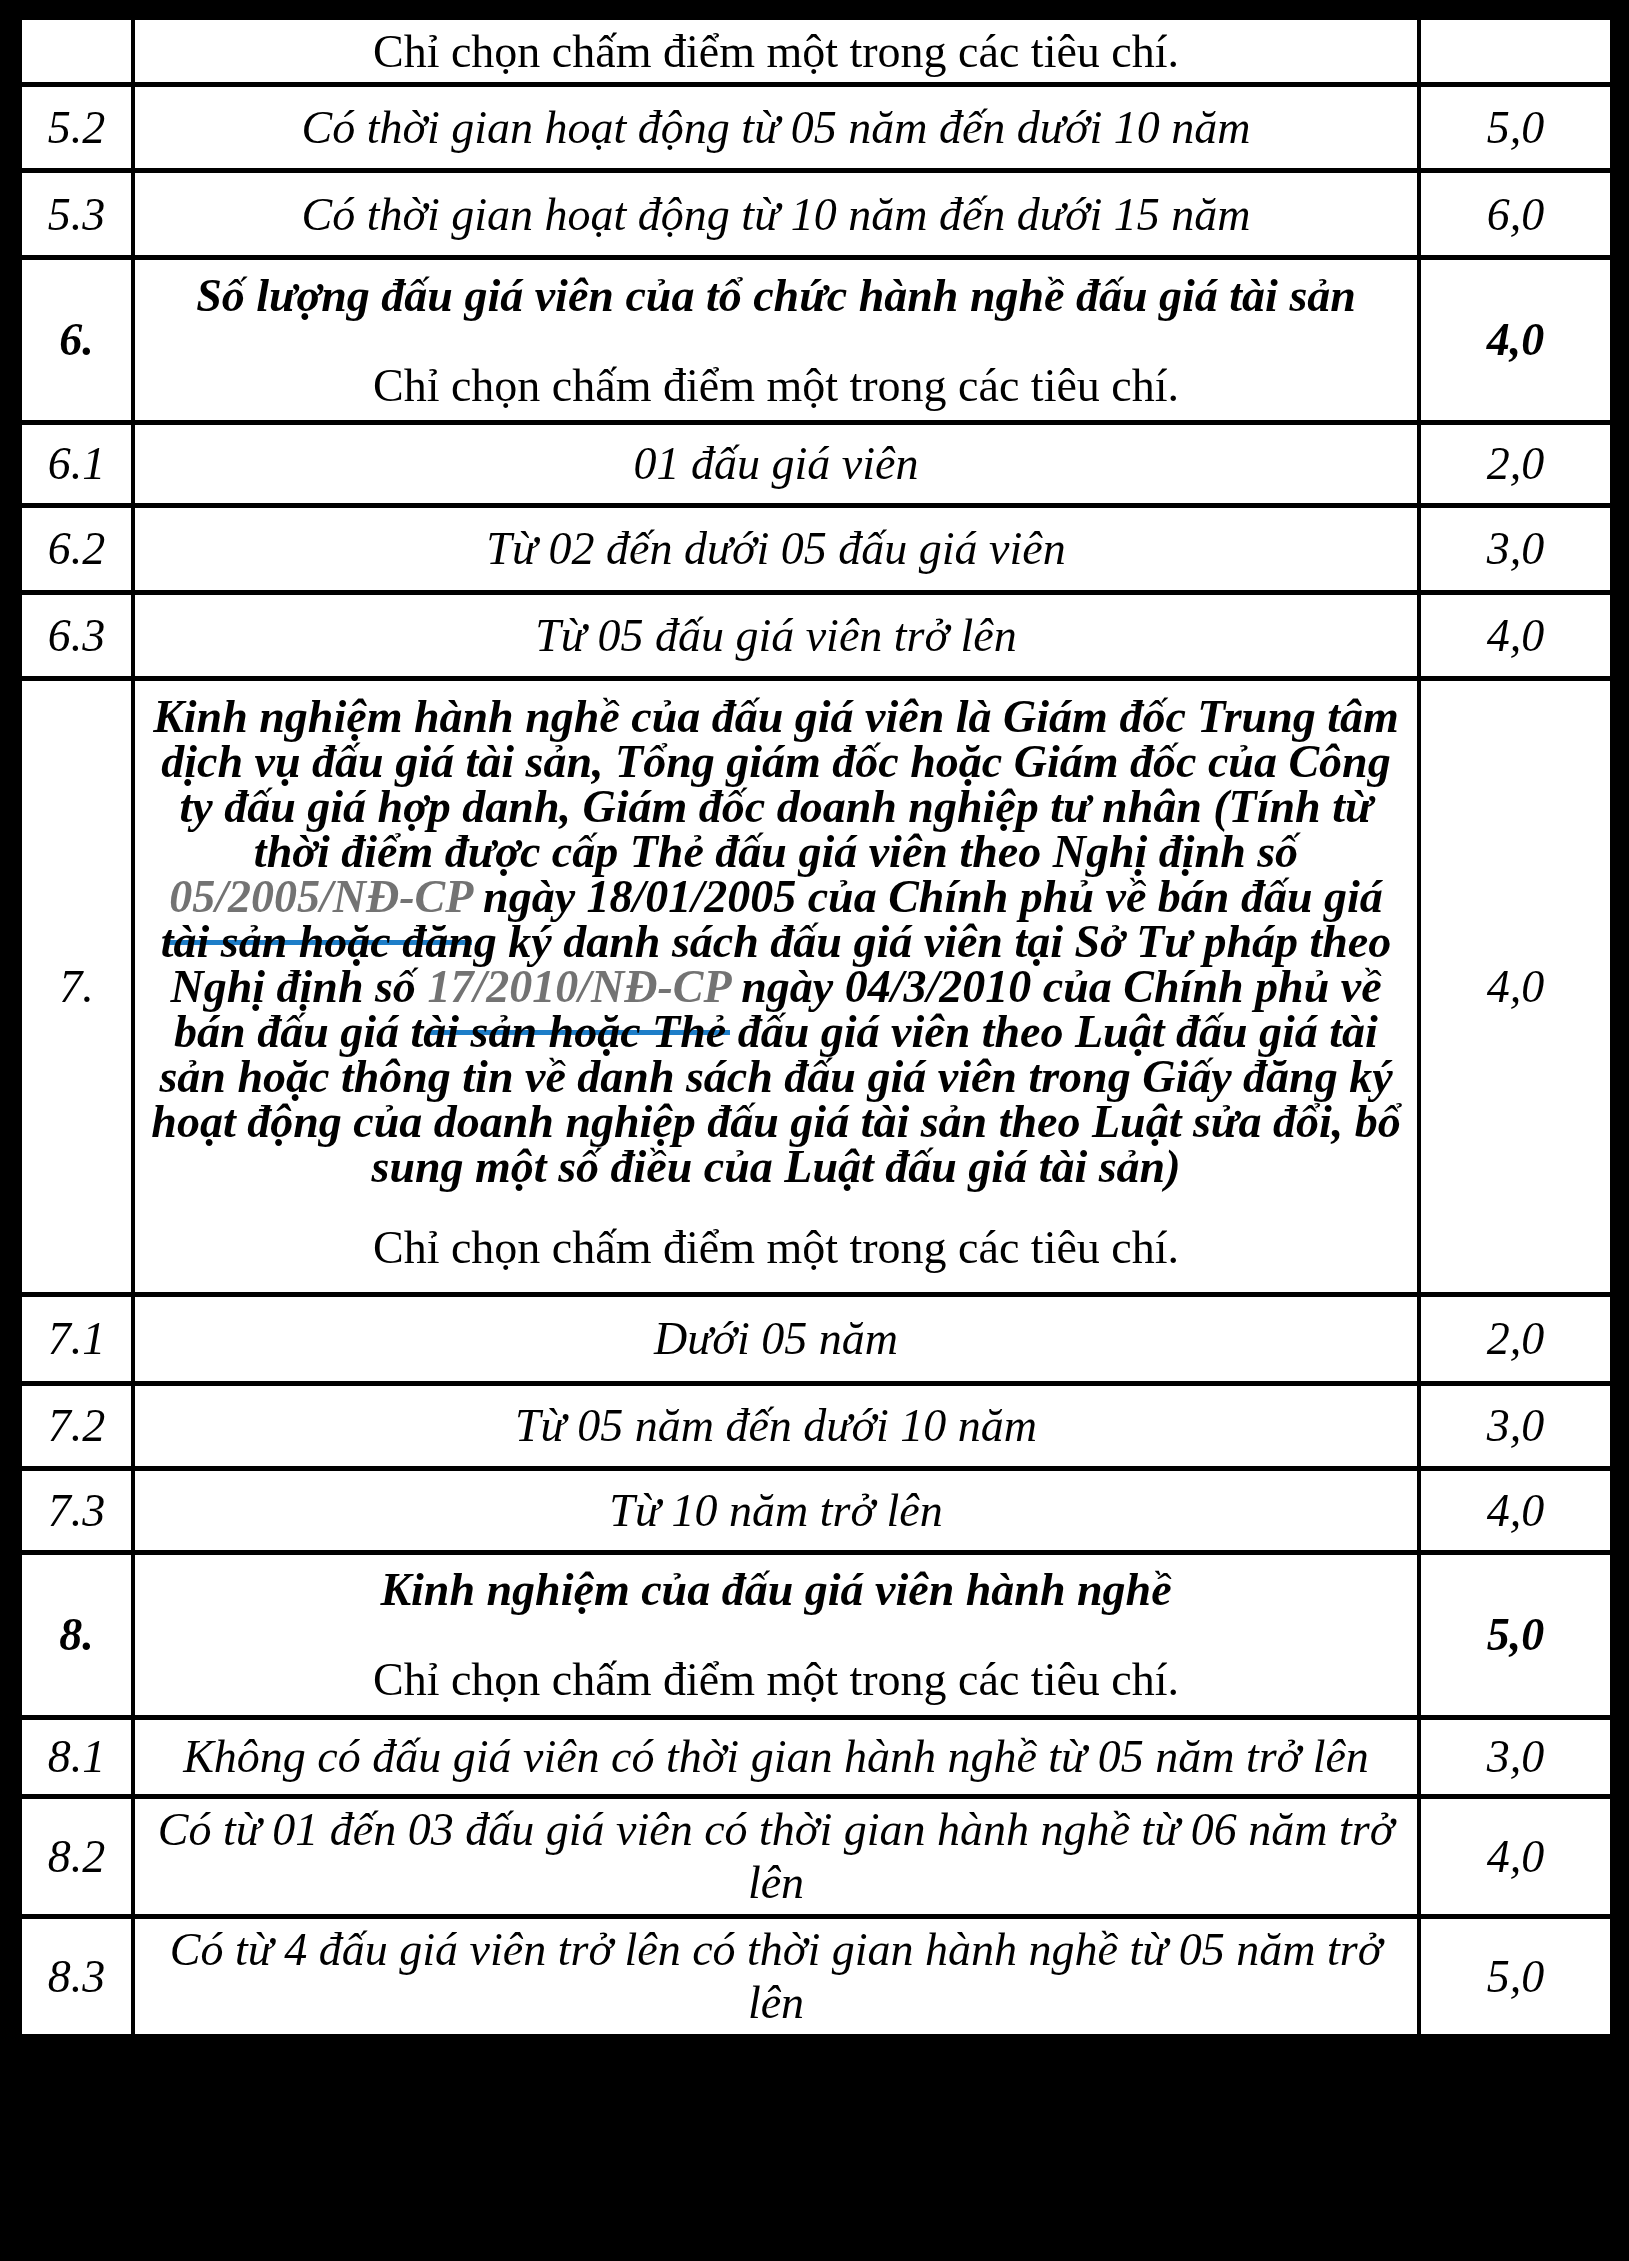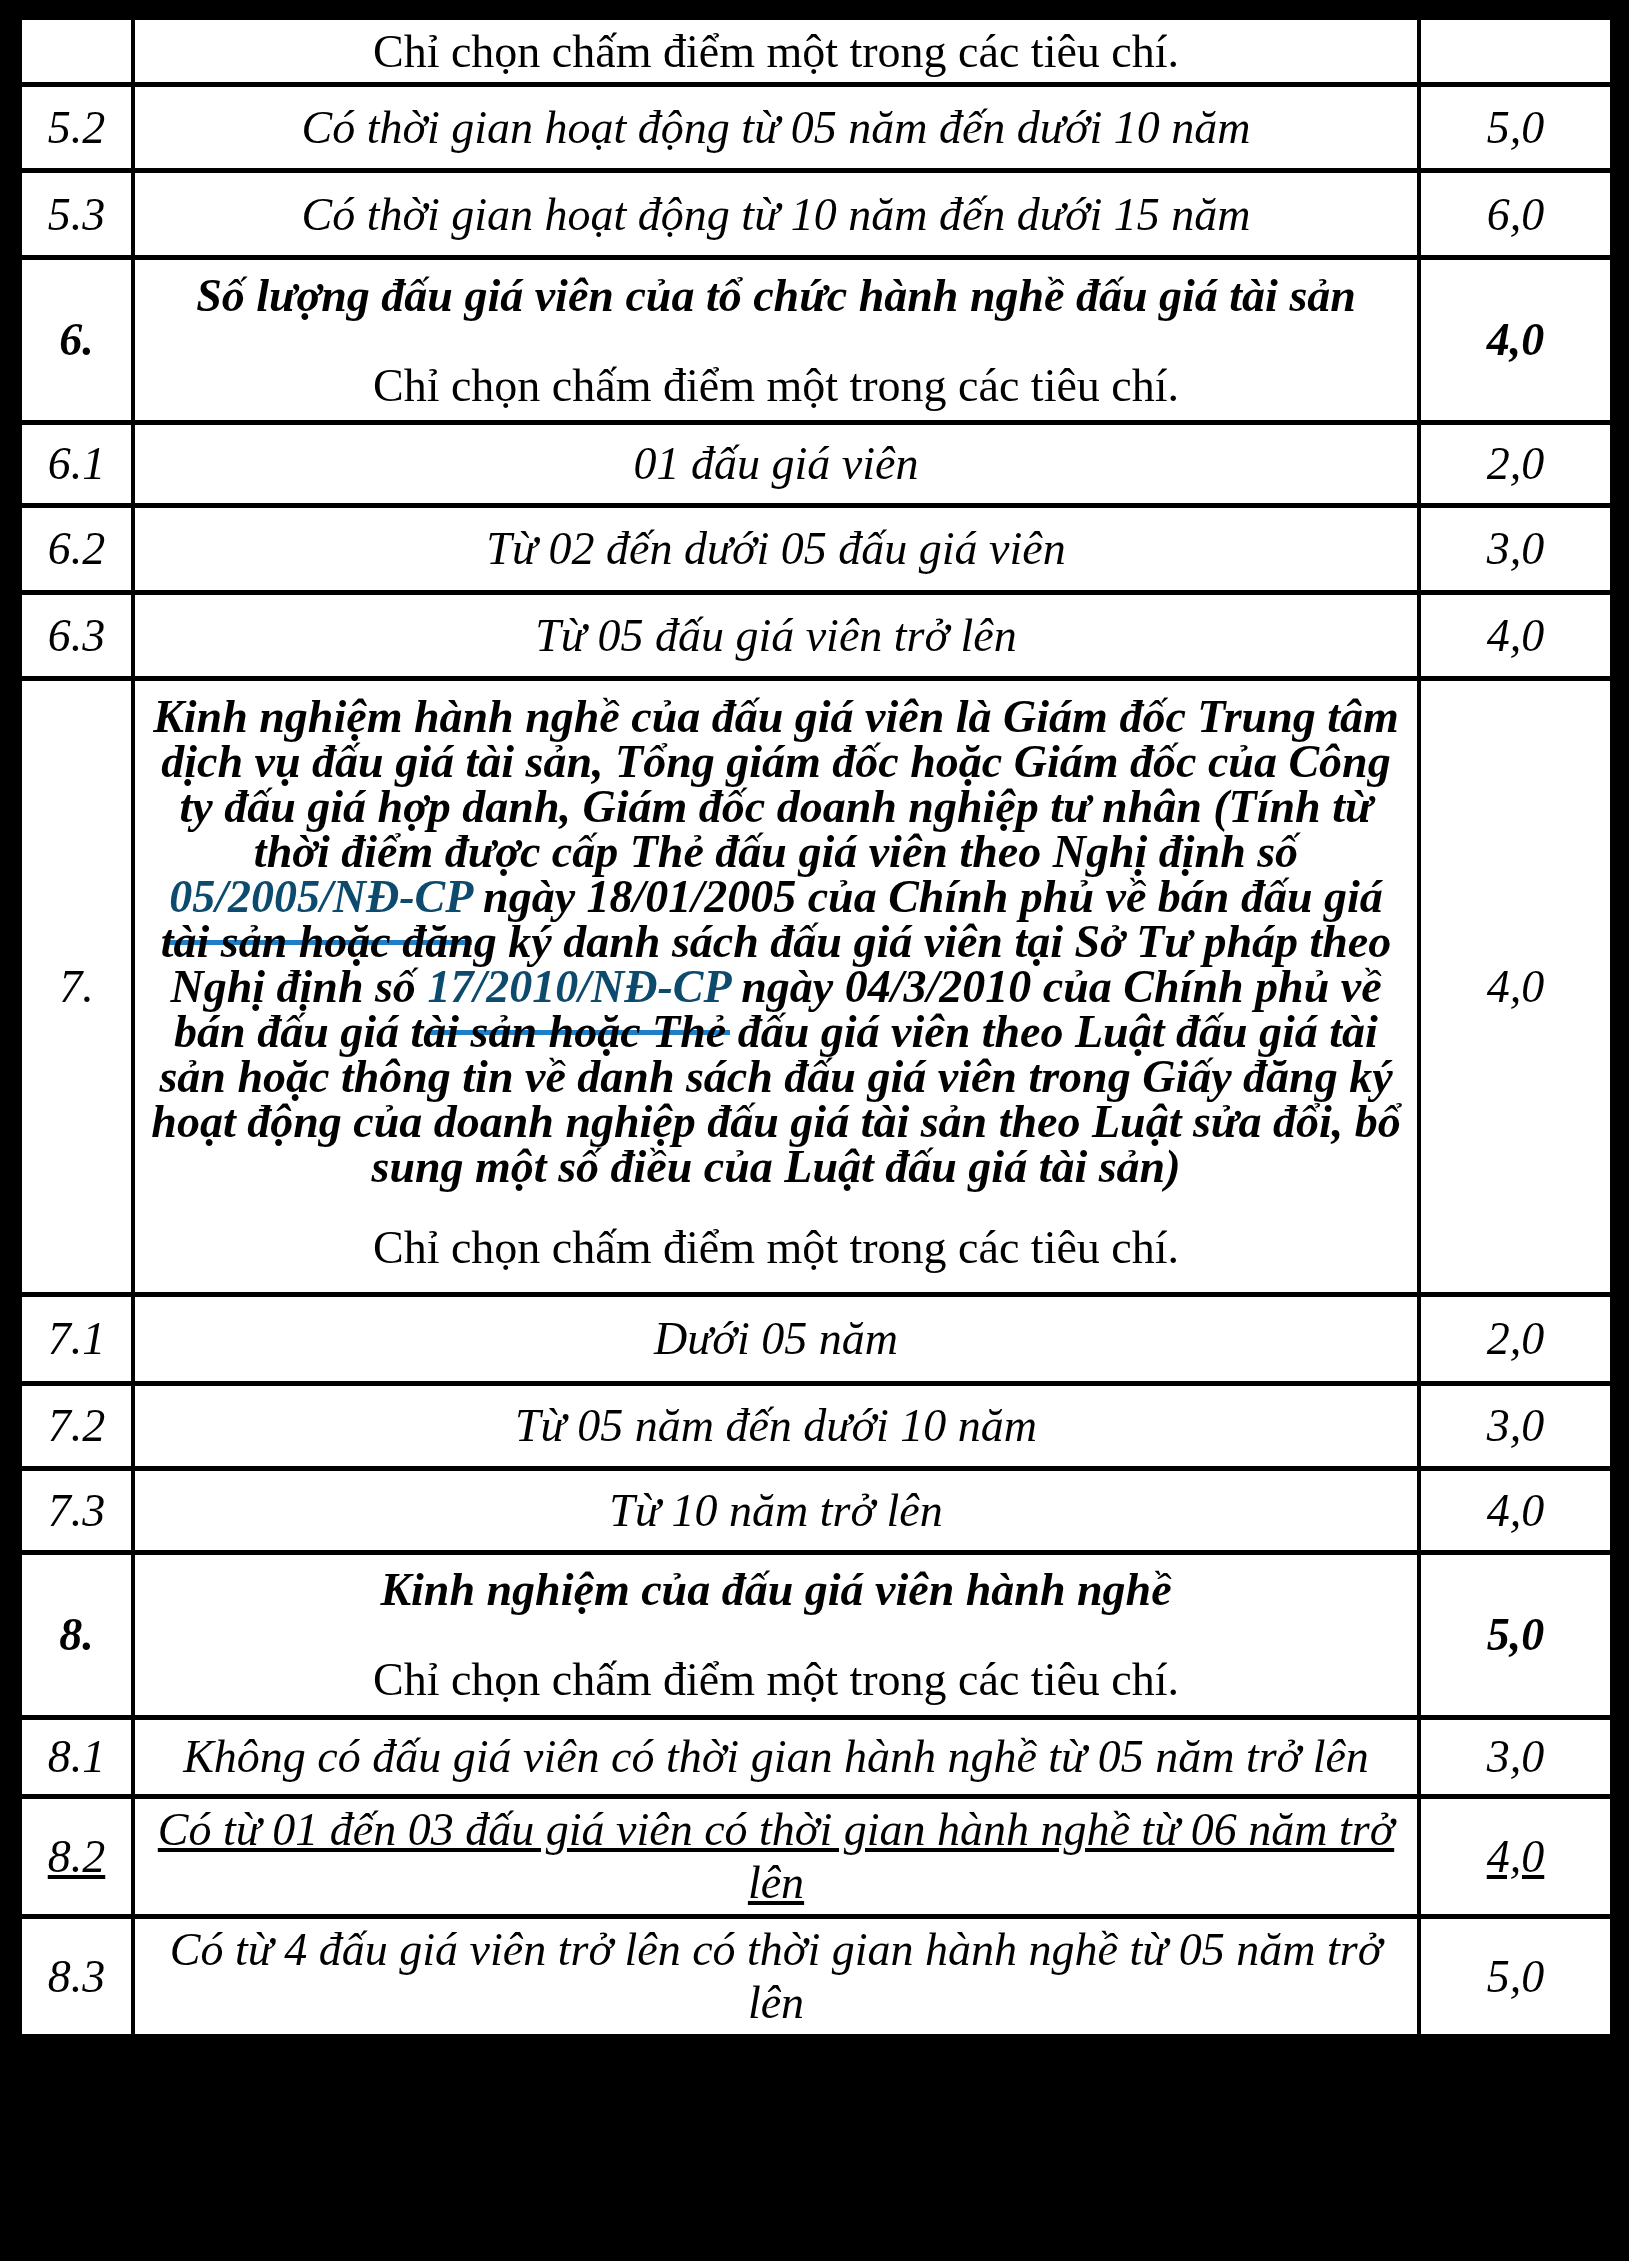--- a/index.html
+++ b/index.html
@@ -27,21 +27,21 @@
   .num   { font-style:italic; }
   .crit  { font-style:italic; }
   .score { font-style:italic; }
   .upright { font-style:normal; }
   tr.bold .num, tr.bold .score { font-weight:700; }
   .title { font-weight:700; font-style:italic; line-height:1.35; }
   .note  { font-style:normal; font-weight:400; margin-top:29px; line-height:1.3; }
   .para  { font-weight:700; font-style:italic; line-height:45px; text-align:center; }
   .para-cell { padding:13.6px 10.6px; }
   a.doclink {
-    color:#0c4a6e; text-decoration:none;
+    color:#737373; text-decoration:none;
     border-bottom:5.3px solid #1E7EC8; padding-bottom:18px;
     cursor:pointer;
   }
 </style>
 </head>
 <body>
 
 <div class="page">
   <table class="criteria">
     <colgroup>
@@ -133,21 +133,21 @@
       </td>
       <td class="score">5,0</td>
     </tr>
 
     <tr style="height:79px;">
       <td class="num">8.1</td>
       <td class="crit">Không có đấu giá viên có thời gian hành nghề từ 05 năm trở lên</td>
       <td class="score">3,0</td>
     </tr>
 
-    <tr style="height:93px;text-decoration:underline;">
+    <tr style="height:93px;">
       <td class="num">8.2</td>
       <td class="crit">Có từ 01 đến 03 đấu giá viên có thời gian hành nghề từ 06 năm trở lên</td>
       <td class="score">4,0</td>
     </tr>
 
     <tr style="height:85px;">
       <td class="num">8.3</td>
       <td class="crit">Có từ 4 đấu giá viên trở lên có thời gian hành nghề từ 05 năm trở lên</td>
       <td class="score">5,0</td>
     </tr>

